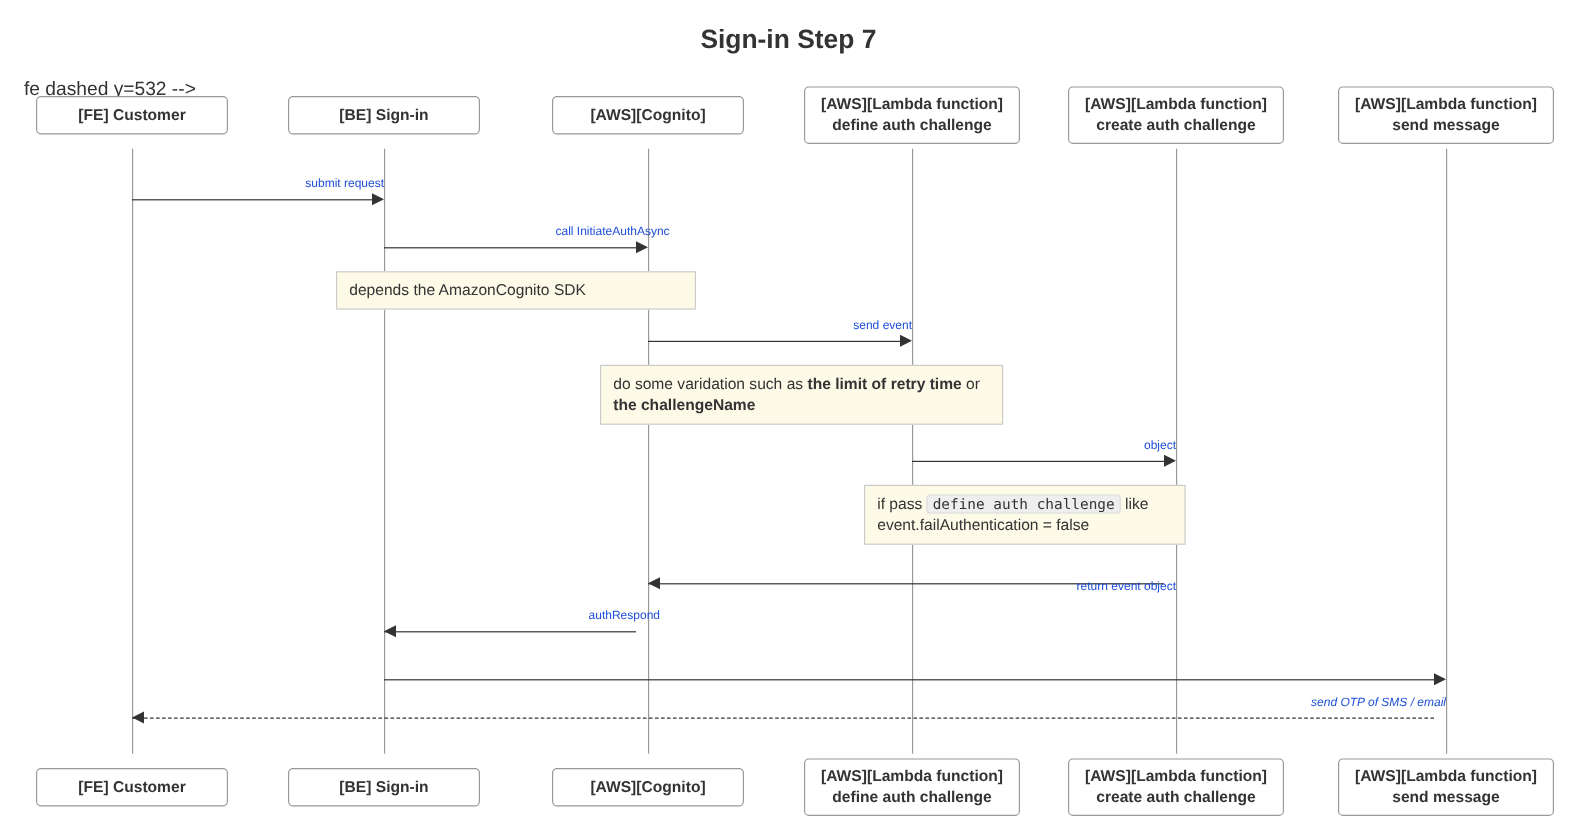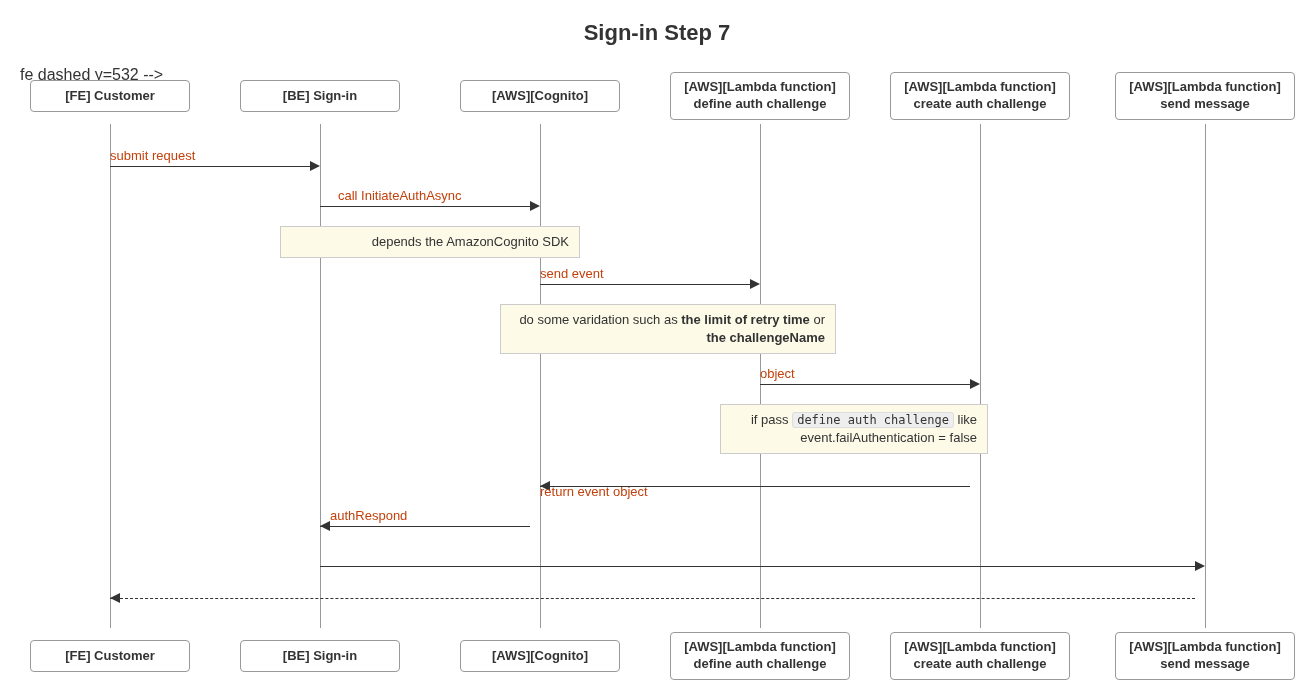--- a/index.html
+++ b/index.html
@@ -38,34 +38,33 @@
   }
   .lifeline {
     position: absolute;
     width: 0;
     border-left: 1px solid #999;
     top: 58px;
     bottom: 58px;
   }
   .msg-label {
     position: absolute;
-    font-size: 13px;
-    color: #c2410c;
+    font-size: 10px;
+    color: #1d4ed8;
     white-space: nowrap;
-    text-align: left;
+    text-align: right;
   }
   .msg-label.italic { font-style: italic; }
   .note {
     position: absolute;
     background: #fdfae8;
     border: 1px solid #ccc;
     font-size: 13px;
     padding: 6px 10px;
     line-height: 1.4;
-    text-align: right;
   }
   .note code {
     background: #eee;
     border: 1px solid #ddd;
     border-radius: 3px;
     padding: 0 4px;
     font-family: Menlo, Consolas, monospace;
     font-size: 12px;
   }
   .arrow-line {
@@ -163,14 +162,15 @@
   <div class="arrow-head left" style="left:300px; top:455px"></div>
   <div class="msg-label" style="left:310px; width:220px; top:442px">authRespond</div>
 
   
   <div class="arrow-line" style="left:300px; width:875px; top:500px"></div>
   <div class="arrow-head right" style="left:1175px; top:495px"></div>
 
   fe dashed y=532 --&gt;
   <div class="arrow-line dashed" style="left:90px; width:1085px; top:532px"></div>
   <div class="arrow-head left" style="left:90px; top:527px"></div>
+  <div class="msg-label italic" style="left:90px; width:1095px; top:514px">send OTP of SMS / email</div>
 
 </div>
 
 </body></html>

